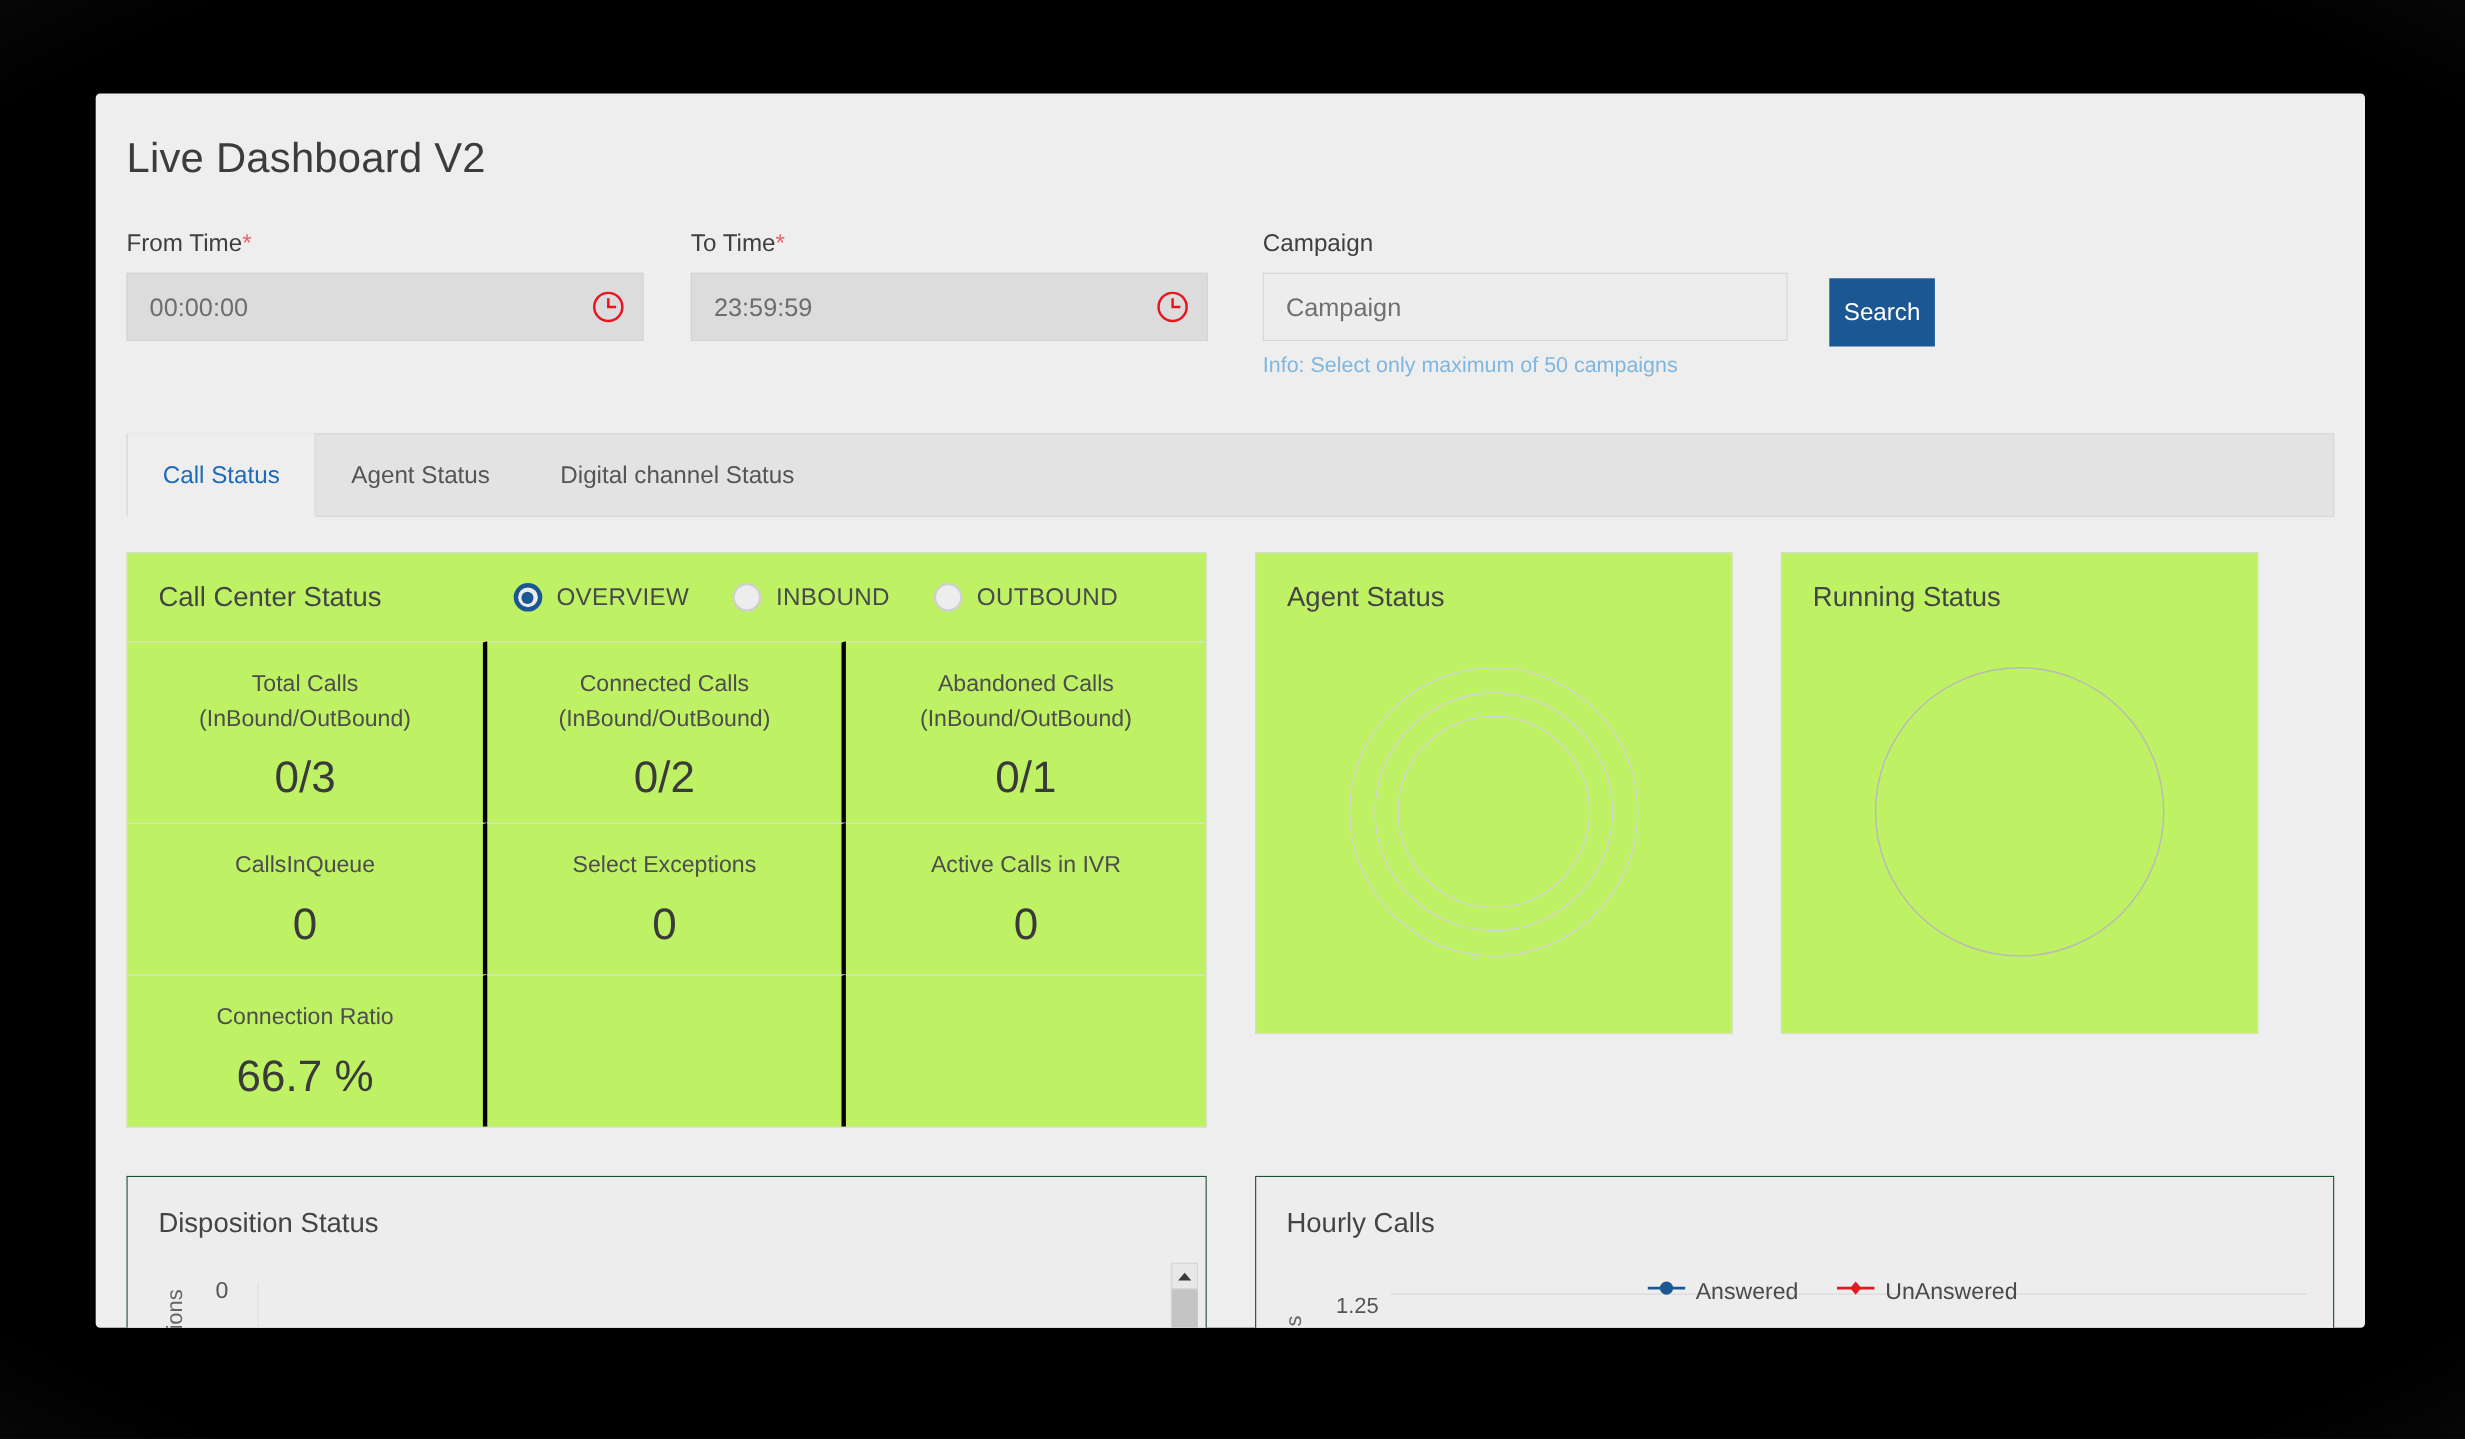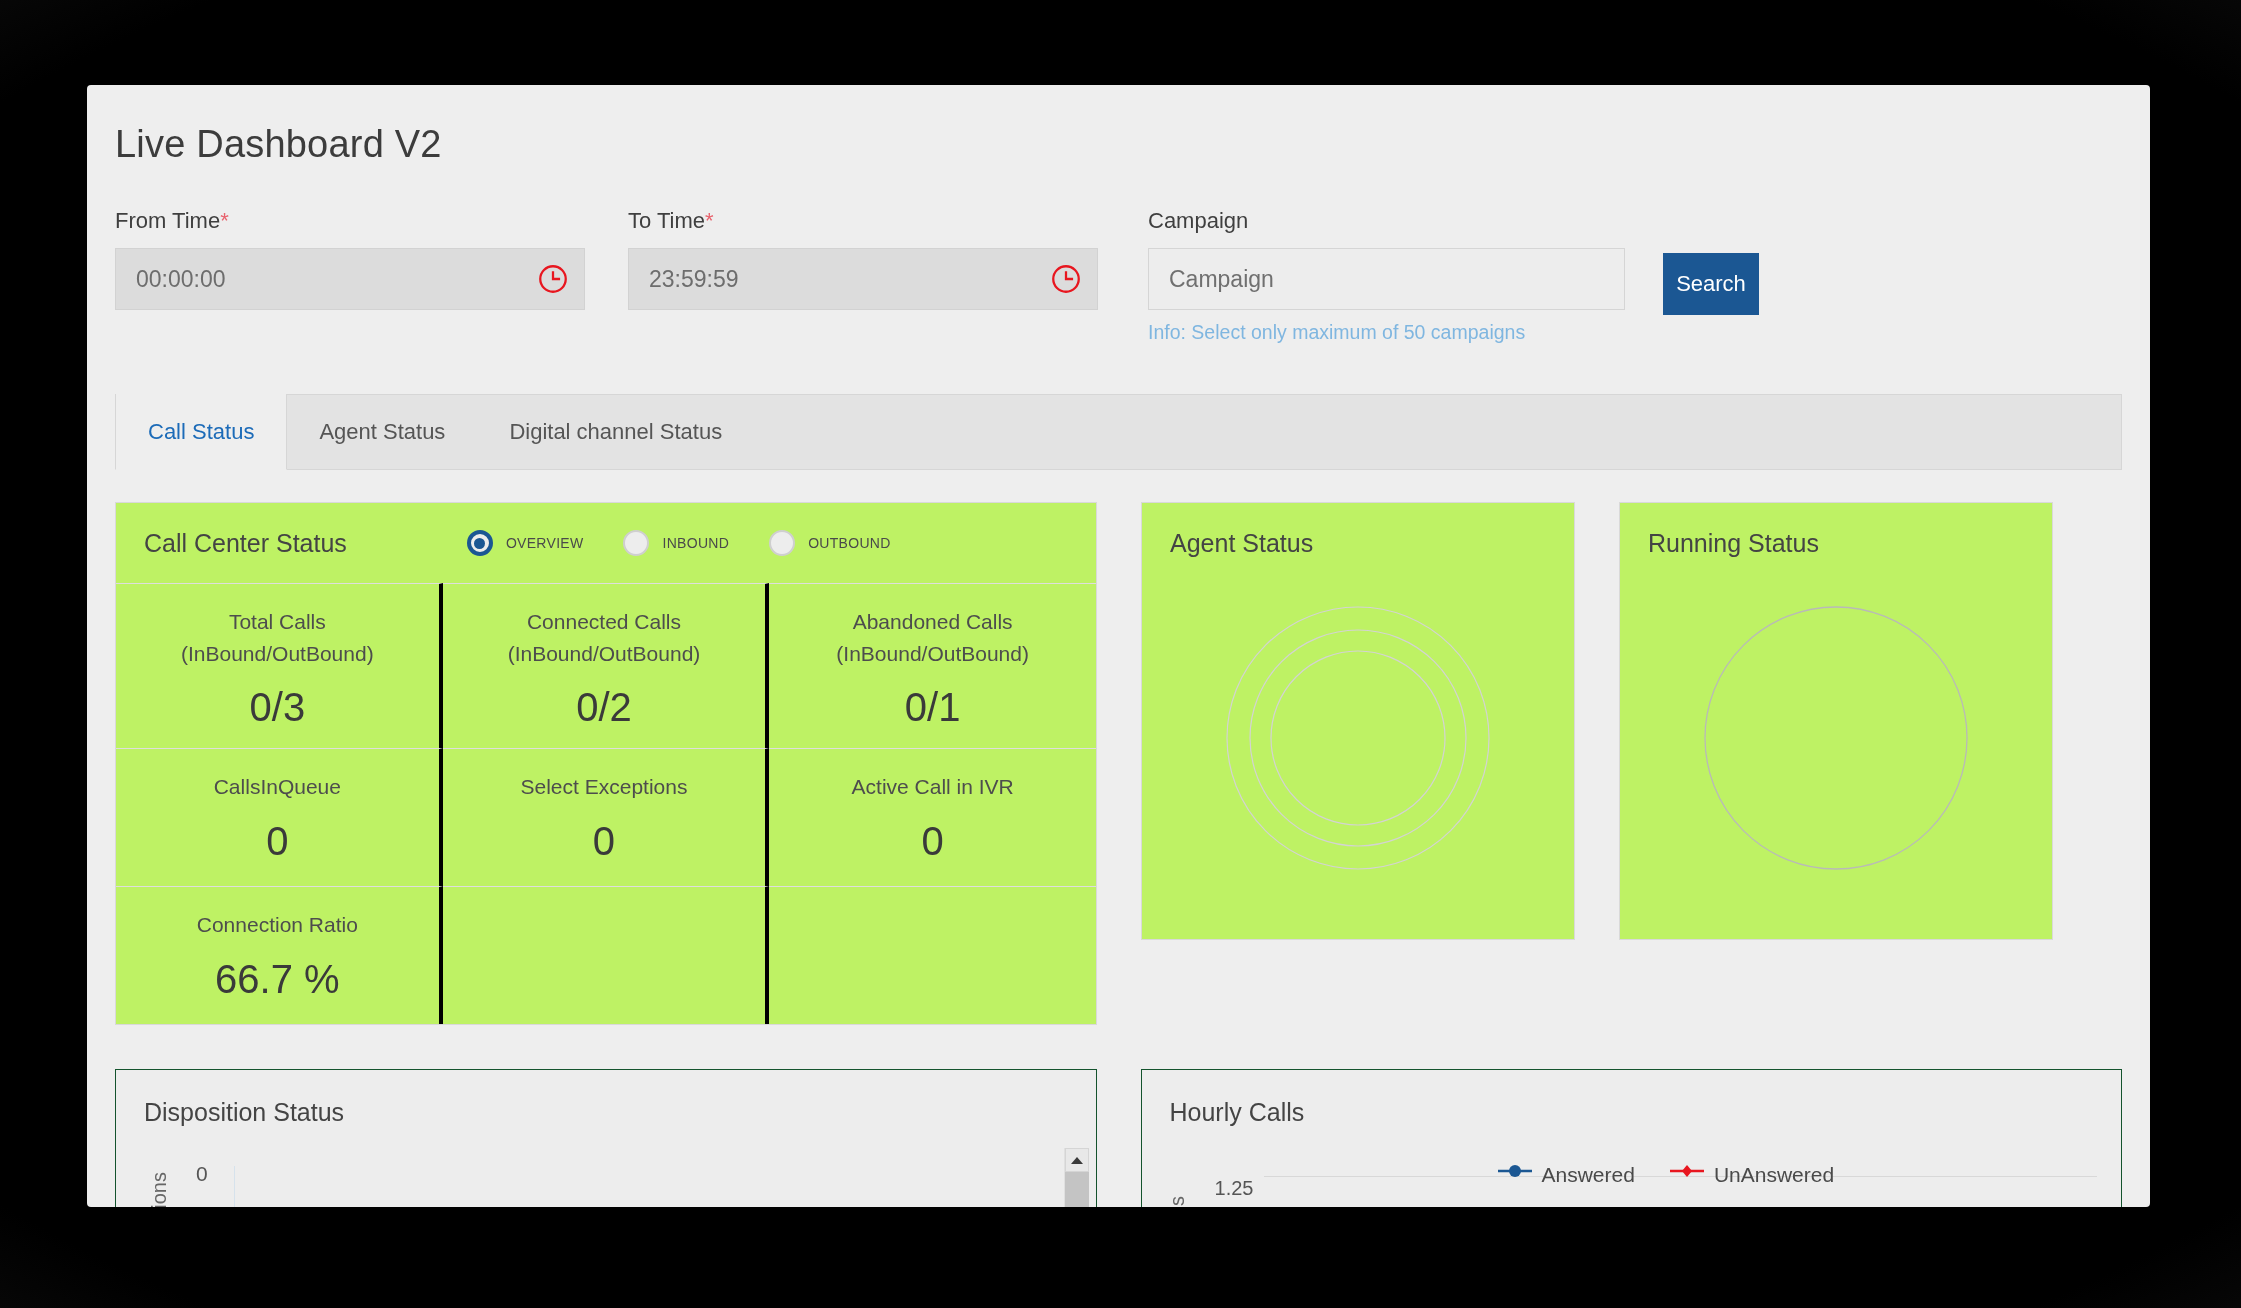--- a/index.html
+++ b/index.html
@@ -174,21 +174,21 @@
   .radio .dot {
     width: 26px; height: 26px; border-radius: 50%;
     border: 2px solid #cfcfcf; background: #ededed;
     display:flex; align-items:center; justify-content:center;
   }
   .radio.on .dot { border: 4px solid #1b5793; }
   .radio.on .dot::after {
     content:""; width: 11px; height: 11px; border-radius:50%;
     background: #1b5793;
   }
-  .radio .rlabel { font-size: 14px; color: #4a4a4a; letter-spacing:.3px; }
+  .radio .rlabel { font-size: 22px; color: #4a4a4a; letter-spacing:.3px; }
 
   .grid3 { display: grid; grid-template-columns: 1fr 1fr 1fr; }
   .cell {
     border-top: 1px solid #dedede;
     border-right: 4px solid #000000;
     min-height: 150px;
     padding: 22px 10px 18px;
     text-align: center;
     display: flex; flex-direction: column; align-items: center;
   }
@@ -355,21 +355,21 @@
 
           <div class="cell tall">
             <div class="lbl">CallsInQueue</div>
             <div class="valbig">0</div>
           </div>
           <div class="cell tall">
             <div class="lbl">Select Exceptions</div>
             <div class="valbig">0</div>
           </div>
           <div class="cell tall">
-            <div class="lbl">Active Call in IVR</div>
+            <div class="lbl">Active Calls in IVR</div>
             <div class="valbig">0</div>
           </div>
 
           <div class="cell tall">
             <div class="lbl">Connection Ratio</div>
             <div class="valbig">66.7 %</div>
           </div>
           <div class="cell empty"></div>
           <div class="cell empty"></div>
         </div>

